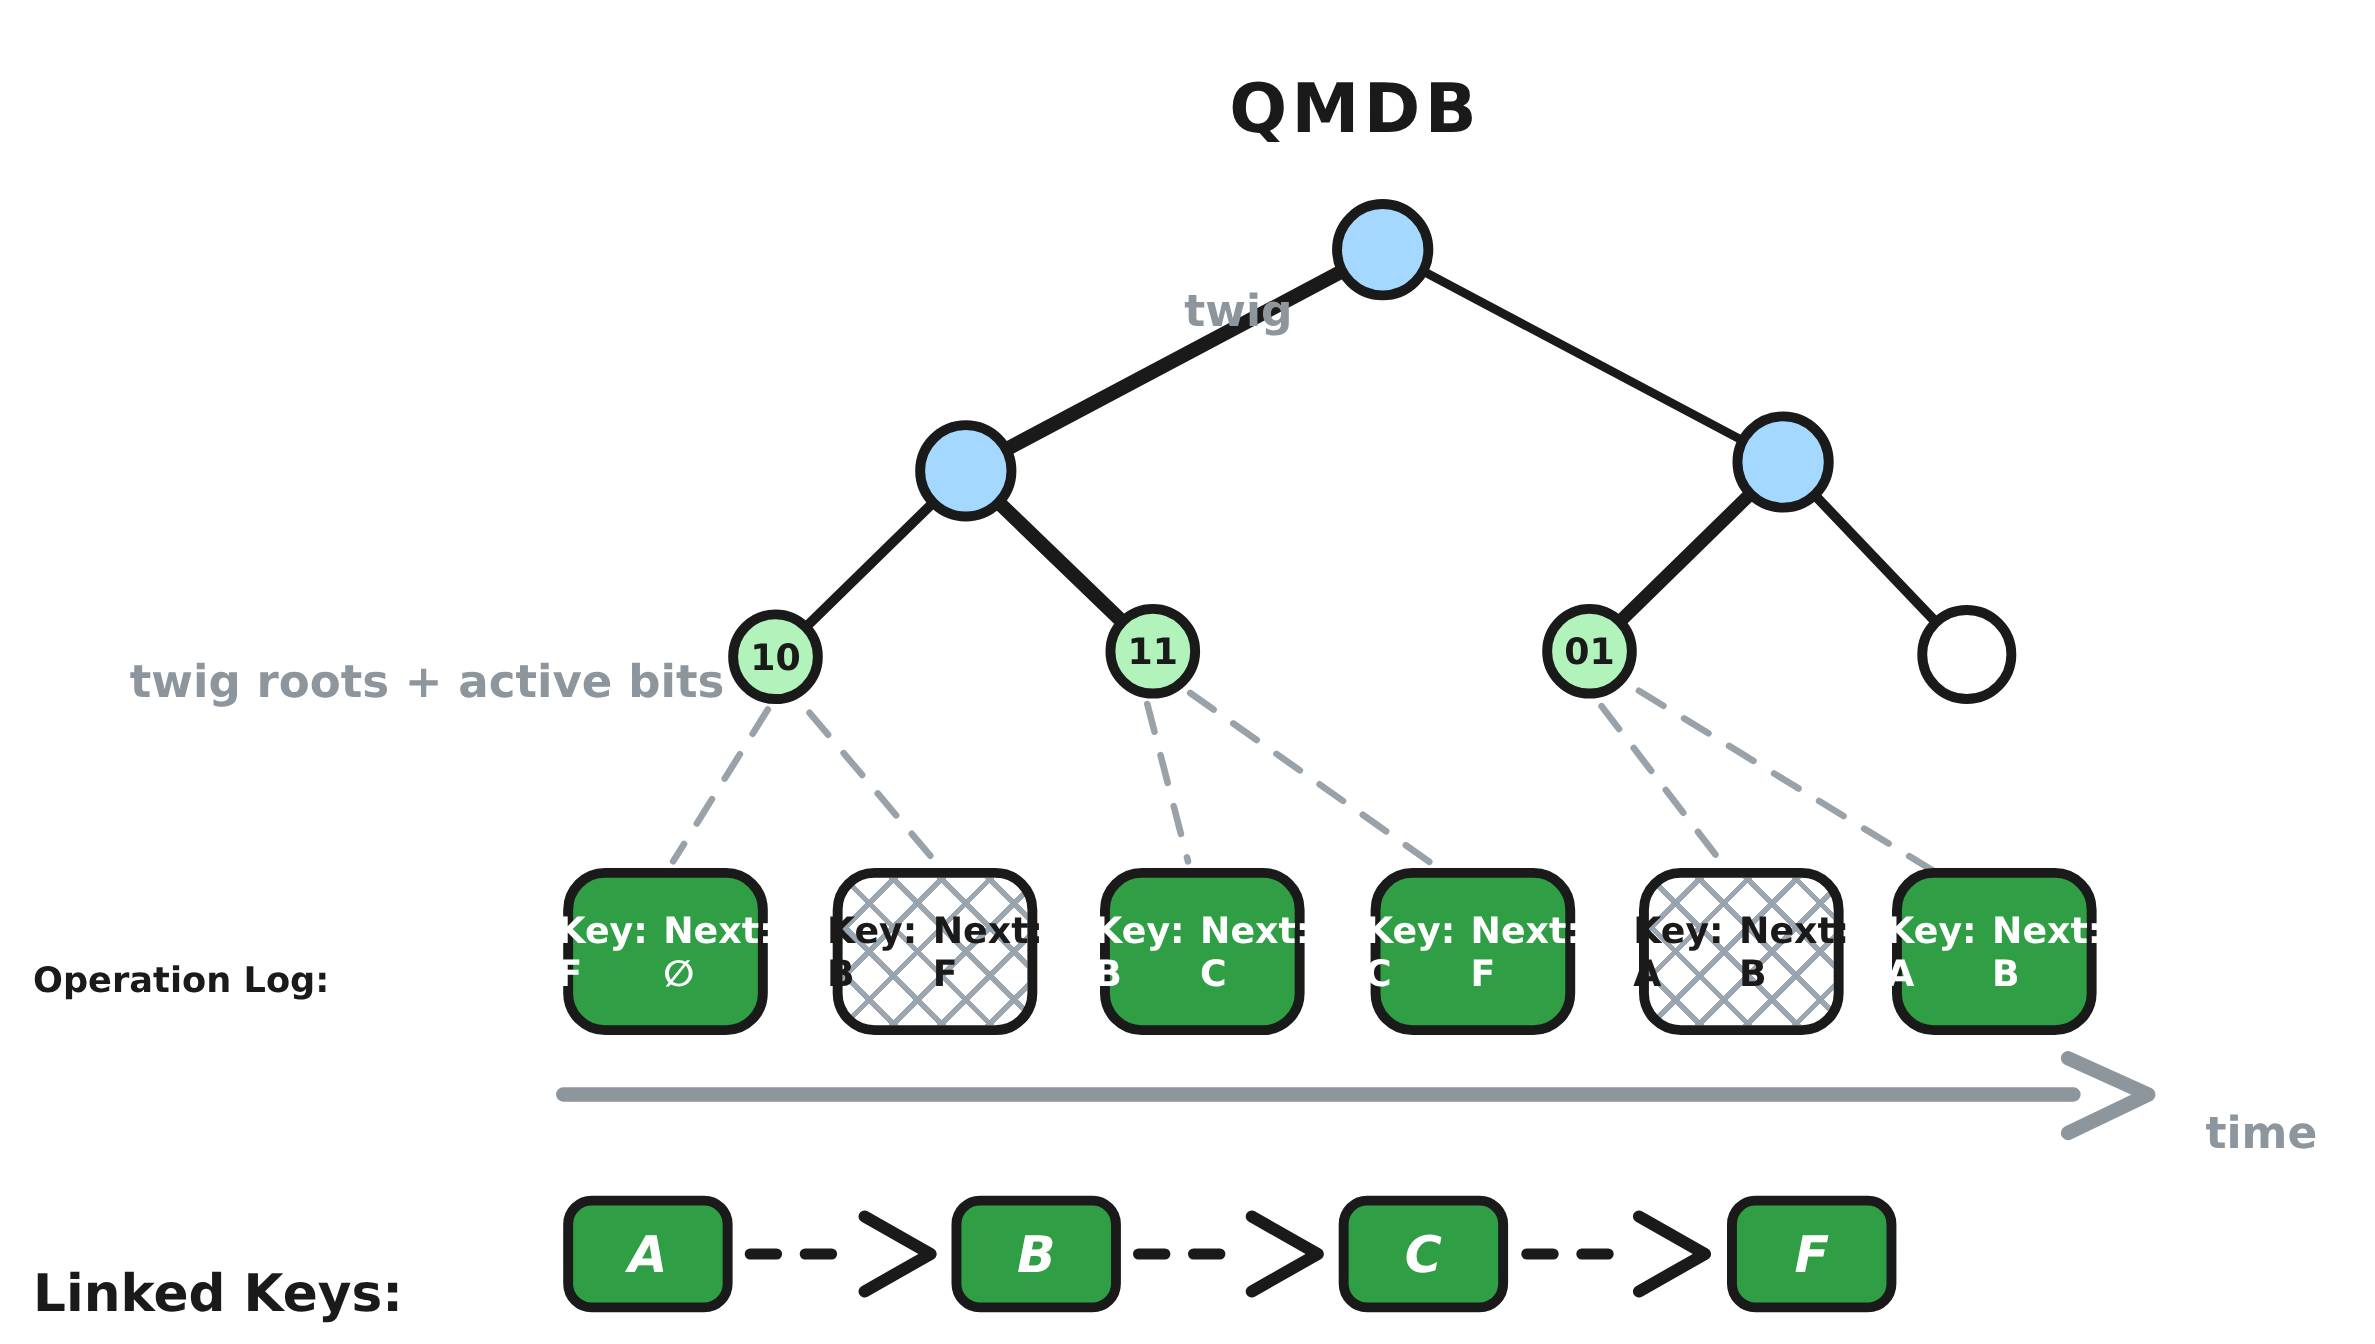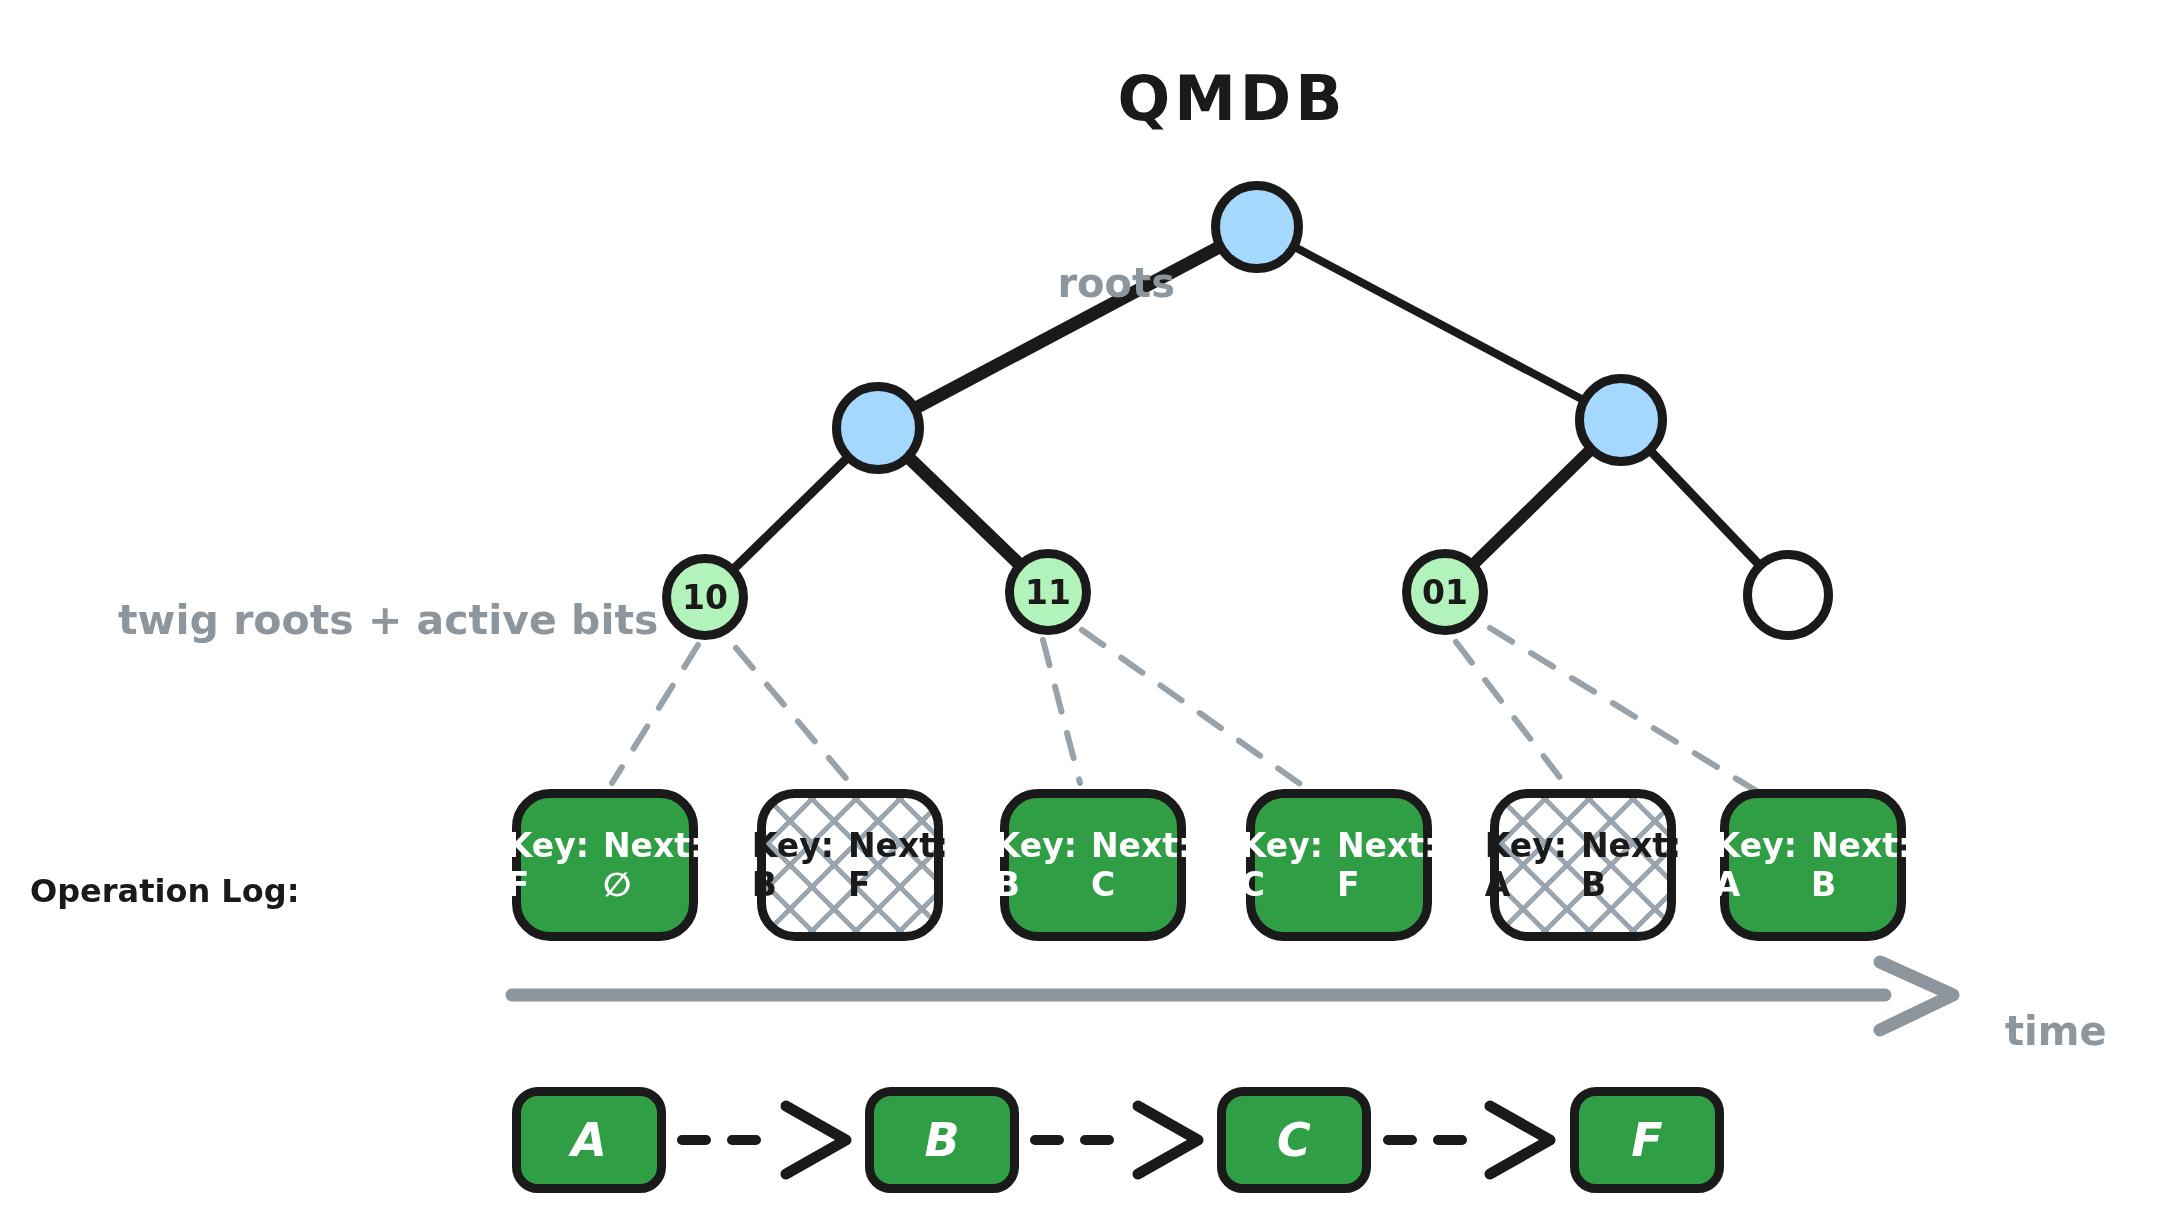--- a/index.html
+++ b/index.html
@@ -90,24 +90,25 @@
       <line x1="682" y1="1140" x2="778" y2="1140" stroke-width="10" stroke-dasharray="24 26"></line>
       <polyline points="786,1106 846,1140 786,1174" stroke-width="11"></polyline>
       <line x1="1035" y1="1140" x2="1130" y2="1140" stroke-width="10" stroke-dasharray="24 26"></line>
       <polyline points="1138,1106 1198,1140 1138,1174" stroke-width="11"></polyline>
       <line x1="1388" y1="1140" x2="1482" y2="1140" stroke-width="10" stroke-dasharray="24 26"></line>
       <polyline points="1490,1106 1550,1140 1490,1174" stroke-width="11"></polyline>
     </g>
   </svg>
 
   <div class="label title">QMDB</div>
-  <div class="label muted root-label">roots</div>
+  <div class="label muted root-label">twig</div>
   <div class="label muted twig-caption">twig roots + active bits</div>
   <div class="label op-caption">Operation Log:</div>
   <div class="label muted time-label">time</div>
+  <div class="label linked-caption">Linked Keys:</div>
 
   <div class="node blue" style="left:1211px;top:181px;width:92px;height:92px;"></div>
   <div class="node blue" style="left:832px;top:382px;width:92px;height:92px;"></div>
   <div class="node blue" style="left:1575px;top:374px;width:92px;height:92px;"></div>
 
   <div class="node green" style="left:662px;top:554px;width:86px;height:86px;">
     <span>10</span>
   </div>
   <div class="node green" style="left:1005px;top:549px;width:86px;height:86px;">
     <span>11</span>

